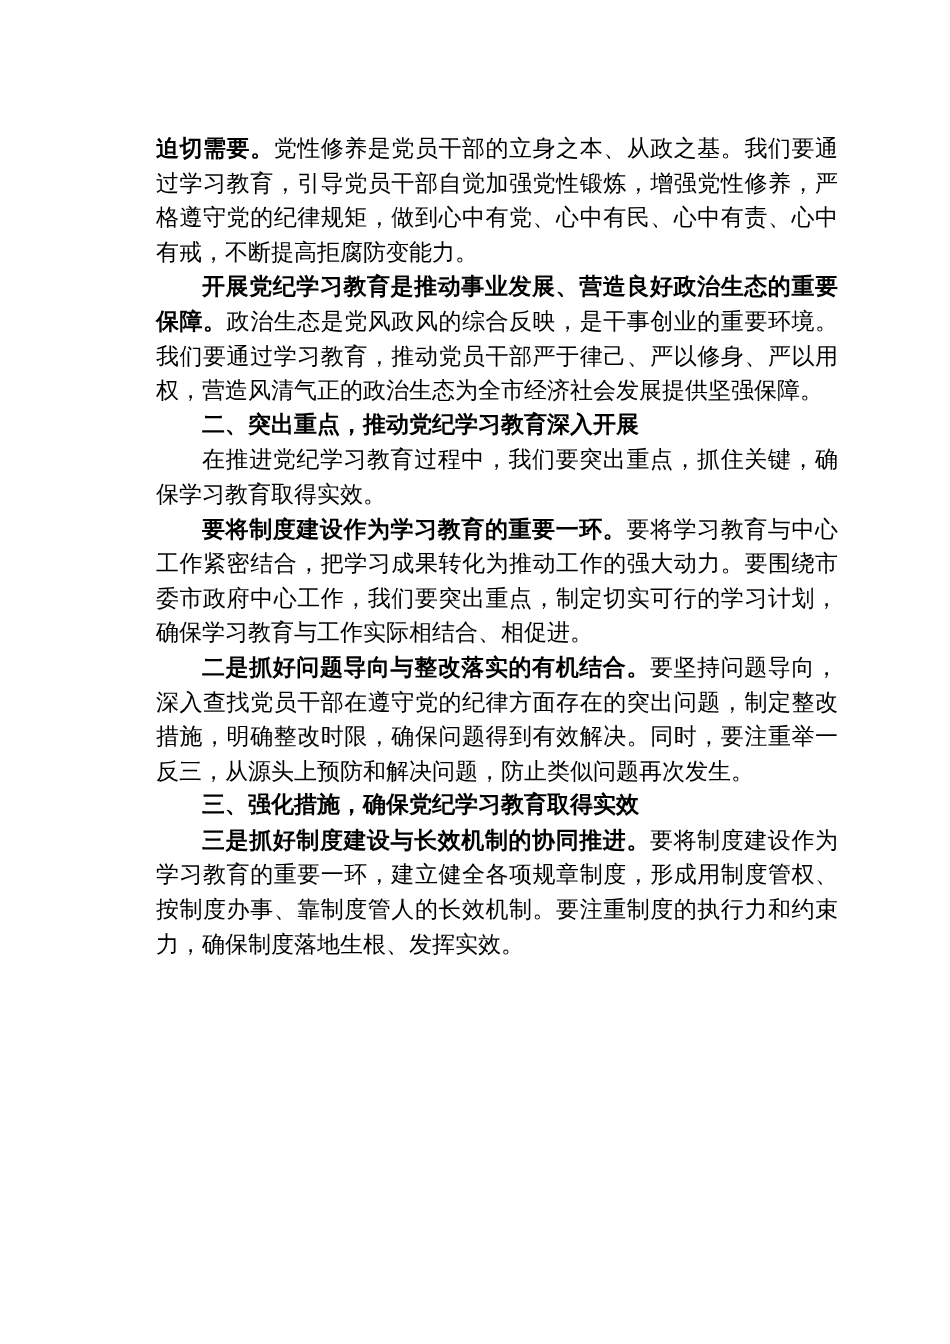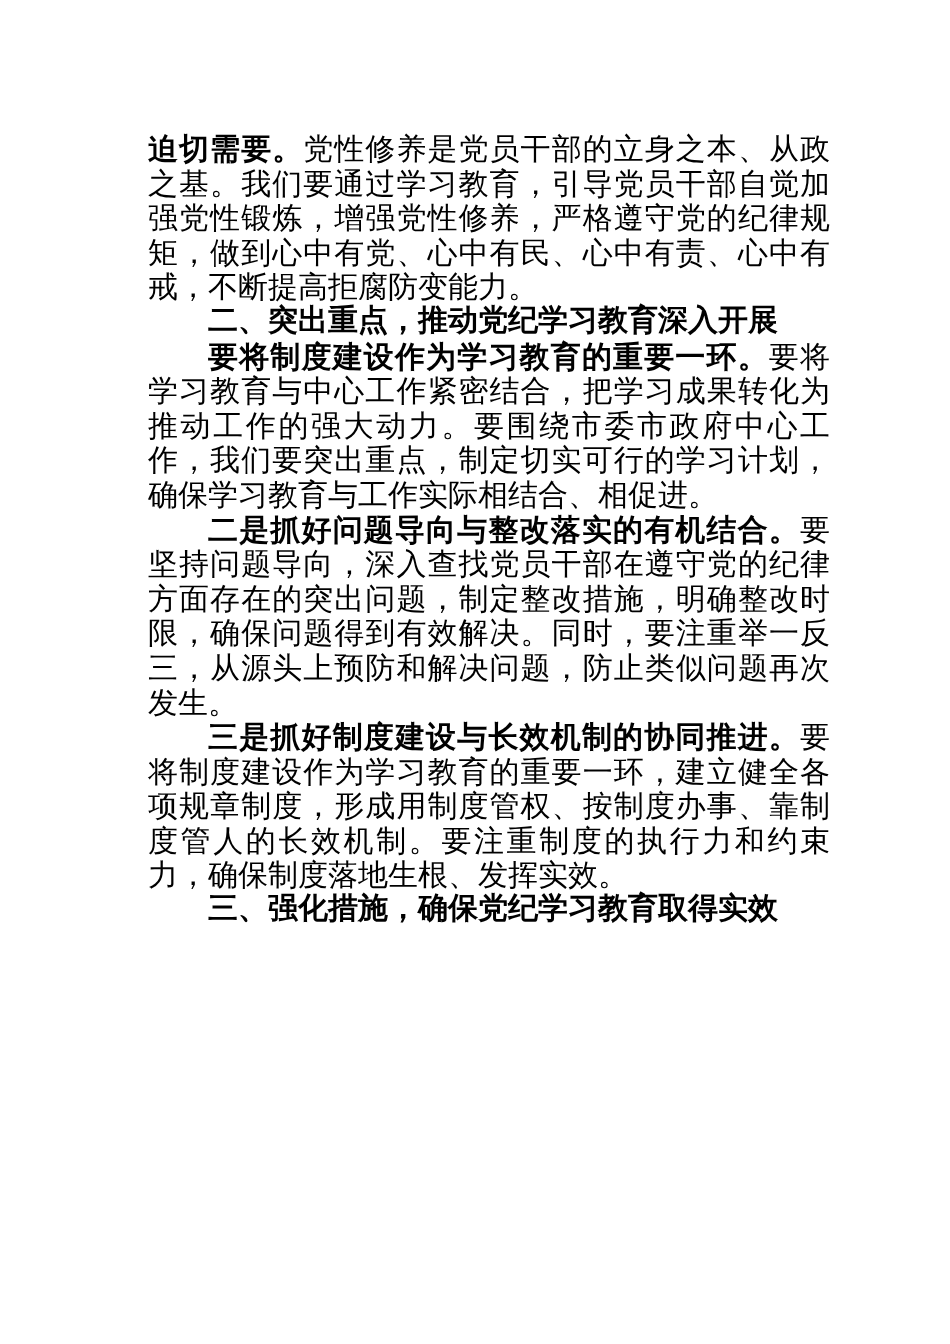--- a/index.html
+++ b/index.html
@@ -9,26 +9,26 @@
   }
   .page {
     position: relative;
     width: 950px;
     height: 1344px;
     background: #ffffff;
     overflow: hidden;
   }
   .doc-body {
     position: absolute;
-    left: 148px;
+    left: 156px;
     top: 132px;
     width: 682px;
     color: #000000;
     font-family: "Liberation Serif", "DejaVu Serif", serif;
-    font-size: 30px;
+    font-size: 23px;
     line-height: 34.6px;
     text-align: justify;
     letter-spacing: 0px;
     word-break: break-all;
   }
   .doc-body p {
     margin: 0;
     padding: 0;
   }
   p.indent {
@@ -41,19 +41,21 @@
   .doc-body b {
     font-weight: 700;
   }
 </style>
 </head>
 <body>
 
 <div class="page">
   <div class="doc-body" id="doc-body" style="background: rgb(255, 255, 255); color: rgb(0, 0, 0);">
       <p class="body"><b>迫切需要。</b><span>党性修养是党员干部的立身之本、从政之基。我们要通过学习教育，引导党员干部自觉加强党性锻炼，增强党性修养，严格遵守党的纪律规矩，做到心中有党、心中有民、心中有责、心中有戒，不断提高拒腐防变能力。</span></p>
+      <p class="indent body"><b>开展党纪学习教育是推动事业发展、营造良好政治生态的重要保障。</b><span>政治生态是党风政风的综合反映，是干事创业的重要环境。我们要通过学习教育，推动党员干部严于律己、严以修身、严以用权，营造风清气正的政治生态为全市经济社会发展提供坚强保障。</span></p>
       <p class="indent heading"><span>二、突出重点，推动党纪学习教育深入开展</span></p>
+      <p class="indent body"><span>在推进党纪学习教育过程中，我们要突出重点，抓住关键，确保学习教育取得实效。</span></p>
       <p class="indent body"><b>要将制度建设作为学习教育的重要一环。</b><span>要将学习教育与中心工作紧密结合，把学习成果转化为推动工作的强大动力。要围绕市委市政府中心工作，我们要突出重点，制定切实可行的学习计划，确保学习教育与工作实际相结合、相促进。</span></p>
       <p class="indent body"><b>二是抓好问题导向与整改落实的有机结合。</b><span>要坚持问题导向，深入查找党员干部在遵守党的纪律方面存在的突出问题，制定整改措施，明确整改时限，确保问题得到有效解决。同时，要注重举一反三，从源头上预防和解决问题，防止类似问题再次发生。</span></p>
+      <p class="indent heading"><span>三、强化措施，确保党纪学习教育取得实效</span></p>
       <p class="indent body"><b>三是抓好制度建设与长效机制的协同推进。</b><span>要将制度建设作为学习教育的重要一环，建立健全各项规章制度，形成用制度管权、按制度办事、靠制度管人的长效机制。要注重制度的执行力和约束力，确保制度落地生根、发挥实效。</span></p>
-      <p class="indent heading"><span>三、强化措施，确保党纪学习教育取得实效</span></p>
     </div>
 </div>
 
 </body></html>

